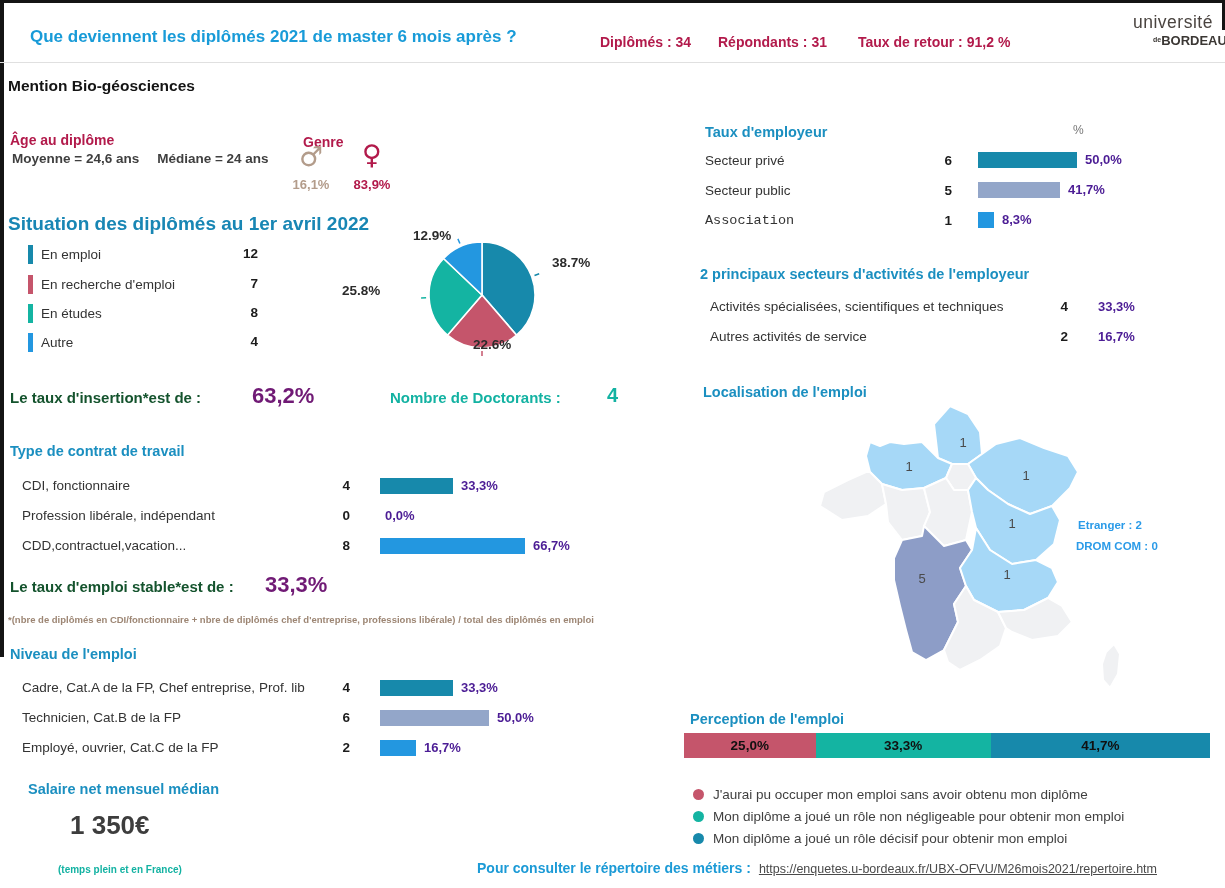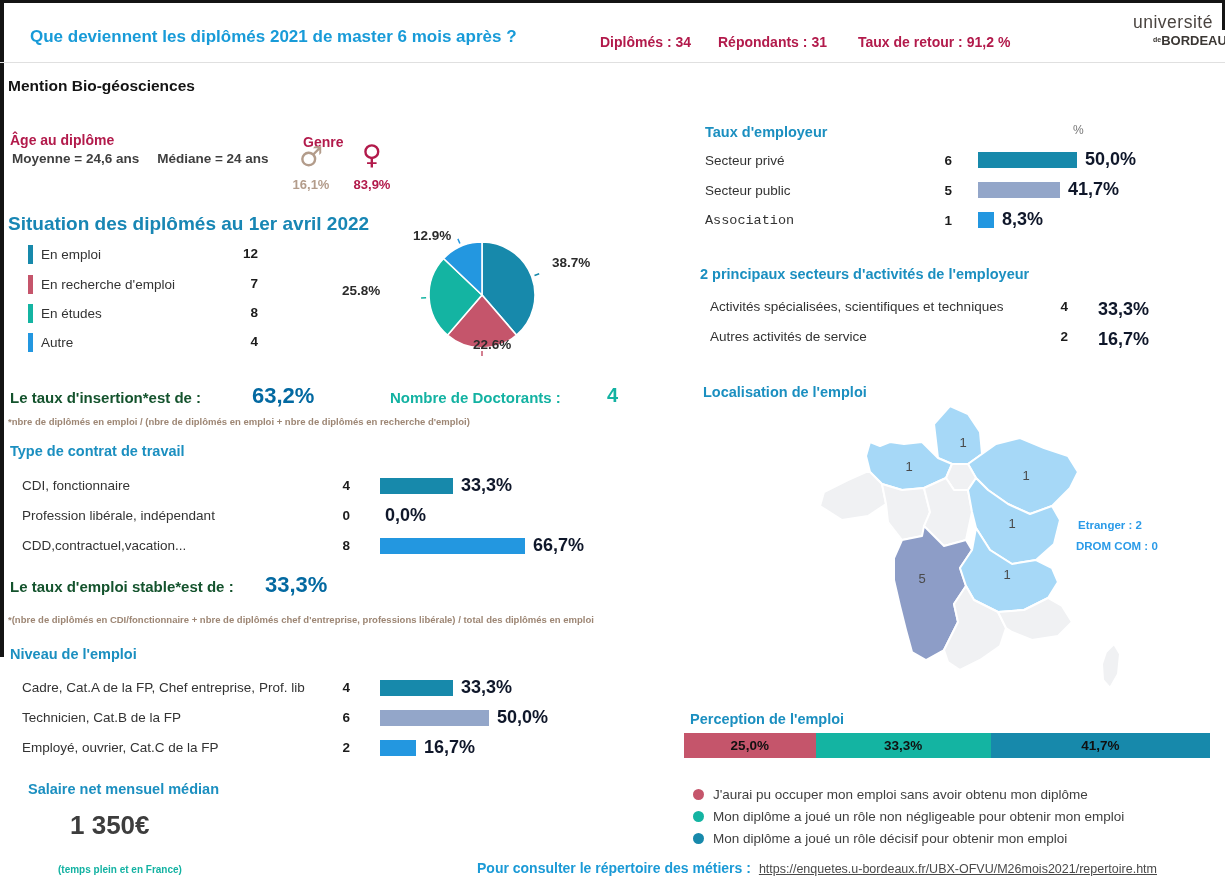--- a/index.html
+++ b/index.html
@@ -9,26 +9,26 @@
   .frame{background:#141414;}
   .h1{font-size:17px;font-weight:bold;color:#189bd8;white-space:nowrap;}
   .stat-lbl,.stat-val{font-size:14px;font-weight:bold;color:#b21a4b;white-space:nowrap;}
   .mention{font-size:15.5px;font-weight:bold;color:#141414;}
   .h-section{font-size:14.5px;font-weight:bold;color:#1b8fc0;white-space:nowrap;}
   .h-crimson{font-size:14px;font-weight:bold;color:#b21a4b;}
   .h-big-blue{font-size:19px;font-weight:bold;color:#1886b4;white-space:nowrap;}
   .dark-bold{font-size:13.5px;font-weight:bold;color:#3f3f3f;white-space:nowrap;}
   .lbl{font-size:13.5px;color:#333;white-space:nowrap;}
   .val{font-size:13.5px;font-weight:bold;color:#1c1c1c;text-align:right;}
-  .pct{font-size:18px;font-weight:bold;color:#0f172a;margin-left:8px;white-space:nowrap;}
+  .pct{font-size:13px;font-weight:bold;color:#4c1d95;margin-left:8px;white-space:nowrap;}
   .barflex{display:flex;align-items:center;height:17px;}
   .bar{height:16px;}
   .chip{width:5px;height:19px;}
   .footnote{font-size:9.5px;font-weight:bold;color:#9d8674;white-space:nowrap;}
-  .bignum{font-size:22px;font-weight:bold;color:#0369a1;white-space:nowrap;}
+  .bignum{font-size:22px;font-weight:bold;color:#701a75;white-space:nowrap;}
   .teal-lbl{font-size:15px;font-weight:bold;color:#13b2a2;white-space:nowrap;}
   .teal-big{font-size:20px;font-weight:bold;color:#13b2a2;}
   .crimson-lbl{font-size:15px;font-weight:bold;color:#14532d;white-space:nowrap;}
   .pie-lbl{font-size:13.5px;font-weight:bold;color:#2b2b2b;white-space:nowrap;}
   .gender-sym{font-family:"DejaVu Sans",sans-serif;font-size:27px;line-height:27px;}
   .gender-pct{font-size:13px;font-weight:bold;}
   .divider{background:#e0e0e0;height:1px;}
   .axis-pct{font-size:12px;color:#777;}
   .map-note{font-size:11.5px;font-weight:bold;color:#2b9be8;white-space:nowrap;}
   .stack{display:flex;height:25px;}
@@ -123,21 +123,20 @@
   </div>
   <div class="abs pie-lbl" style="left:413px;top:228px;">12.9%</div>
   <div class="abs pie-lbl" style="left:552px;top:255px;">38.7%</div>
   <div class="abs pie-lbl" style="left:342px;top:283px;">25.8%</div>
   <div class="abs pie-lbl" style="left:473px;top:337px;">22.6%</div>
 
   <div class="abs crimson-lbl" style="left:10px;top:389px;">Le taux d'insertion*est de :</div>
   <div class="abs bignum" style="left:252px;top:383px;">63,2%</div>
   <div class="abs teal-lbl" style="left:390px;top:389px;">Nombre de Doctorants :</div>
   <div class="abs teal-big" style="left:607px;top:384px;">4</div>
-  <div class="abs footnote" style="left:8px;top:416px;">*nbre de diplômés en emploi / (nbre de diplômés en emploi + nbre de diplômés en recherche d'emploi)</div>
 
   <div class="abs h-section" style="left:10px;top:443px;">Type de contrat de travail</div>
   <div class="abs lbl" style="left:22px;top:478px;">CDI, fonctionnaire</div>
   <div class="abs val" style="left:326px;top:478px;width:24px;">4</div>
   <div class="abs barflex" style="left:380px;top:477px;">
     <div class="bar" style="width: 73px; background: rgb(23, 137, 171);"></div>
     <span class="pct">33,3%</span>
   </div>
   <div class="abs lbl" style="left:22px;top:508px;">Profession libérale, indépendant</div>
   <div class="abs val" style="left:326px;top:508px;width:24px;">0</div>

